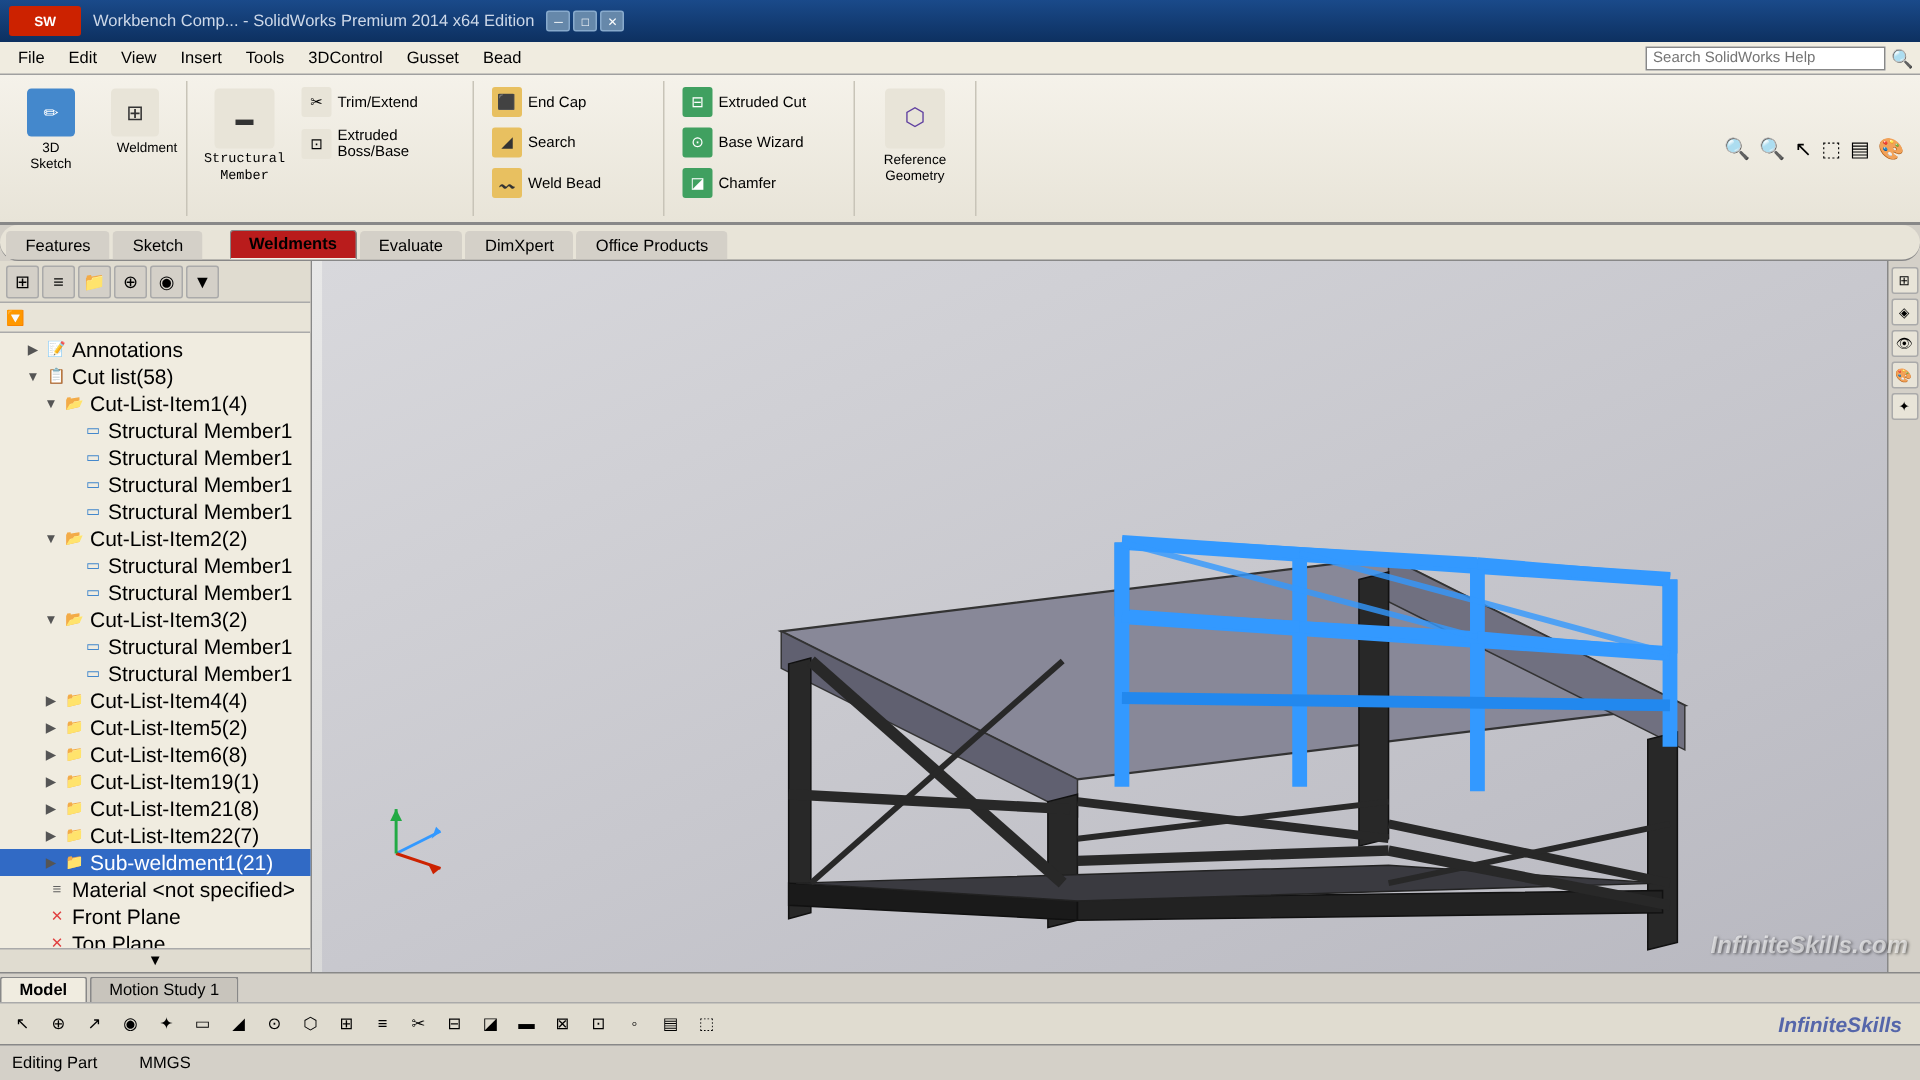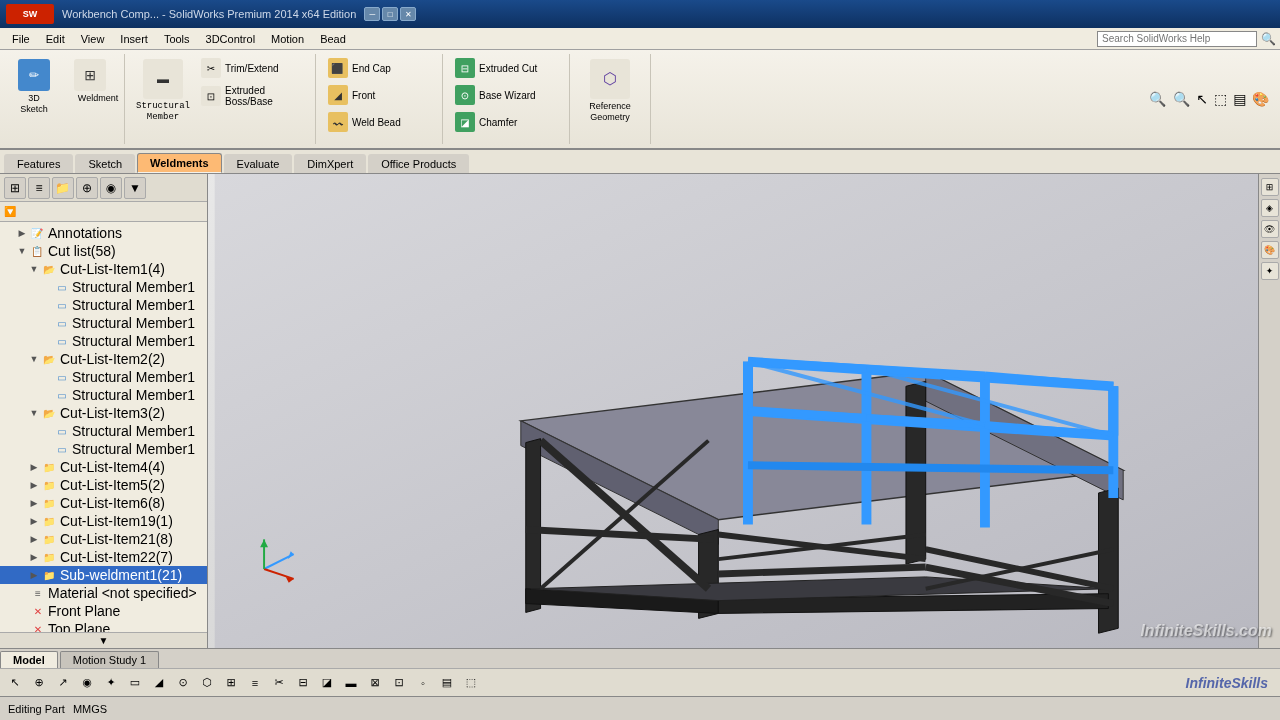--- a/index.html
+++ b/index.html
@@ -120,36 +120,38 @@
     }
 
     
     #tabs {
       background: #e8e4d8;
       height: 24px;
       display: flex;
       align-items: flex-end;
       border-bottom: 1px solid #888;
       padding: 0 4px;
+      border-radius: 12px;
     }
     .tab {
       padding: 3px 12px;
       font-size: 11px;
       cursor: pointer;
       border: 1px solid transparent;
       border-bottom: none;
       margin-right: 2px;
       background: #d4d0c8;
       border-radius: 3px 3px 0 0;
     }
     .tab.active {
-      background: #fdba74;
+      background: #b91c1c;
       border: 1px solid #888;
       border-bottom: 1px solid #f5f2ea;
       font-weight: bold;
+      margin-left: 16px;
     }
 
     
     #main {
       display: flex;
       height: calc(720px - 28px - 22px - 100px - 24px - 24px - 24px);
     }
 
     
     #leftpanel {
@@ -233,21 +235,21 @@
       background: #d4d0c8;
       height: 24px;
       display: flex;
       align-items: center;
       padding: 0 8px;
       border-top: 1px solid #888;
       font-size: 11px;
       gap: 16px;
     }
     #statusbar .status-left { flex: 1; }
-    #statusbar .status-right { display: flex; gap: 8px; }
+    #statusbar .status-right { display: flex; gap: 28px; }
 
     
     #bottom-toolbar {
       background: #e0dcd0;
       height: 28px;
       display: flex;
       align-items: center;
       padding: 0 4px;
       border-top: 1px solid #aaa;
       gap: 2px;
@@ -351,21 +353,21 @@
   </div>
 </div>
 
 <div id="menubar">
   <div class="menu-item">File</div>
   <div class="menu-item">Edit</div>
   <div class="menu-item">View</div>
   <div class="menu-item">Insert</div>
   <div class="menu-item">Tools</div>
   <div class="menu-item">3DControl</div>
-  <div class="menu-item">Motion</div>
+  <div class="menu-item">Gusset</div>
   <div class="menu-item">Bead</div>
   <div class="search-area">
     <input class="search-box" type="text" placeholder="Search SolidWorks Help" style="">
     <span style="font-size:12px; cursor:pointer;">🔍</span>
   </div>
 </div>
 
 <div id="ribbon">
 
   <div class="ribbon-group">
@@ -401,21 +403,21 @@
   </div>
 
   <div class="ribbon-group" style="min-width:120px;">
     <div style="display:flex; flex-direction:column; gap:3px;">
       <div class="ribbon-btn-small">
         <div class="icon-sm" style="background:#e8c060; color:#333;">⬛</div>
         <span>End Cap</span>
       </div>
       <div class="ribbon-btn-small">
         <div class="icon-sm" style="background:#e8c060; color:#333;">◢</div>
-        <span>Front</span>
+        <span>Search</span>
       </div>
       <div class="ribbon-btn-small">
         <div class="icon-sm" style="background:#e8c060; color:#333;">〰</div>
         <span>Weld Bead</span>
       </div>
     </div>
   </div>
 
   <div class="ribbon-group" style="min-width:120px;">
     <div style="display:flex; flex-direction:column; gap:3px;">

